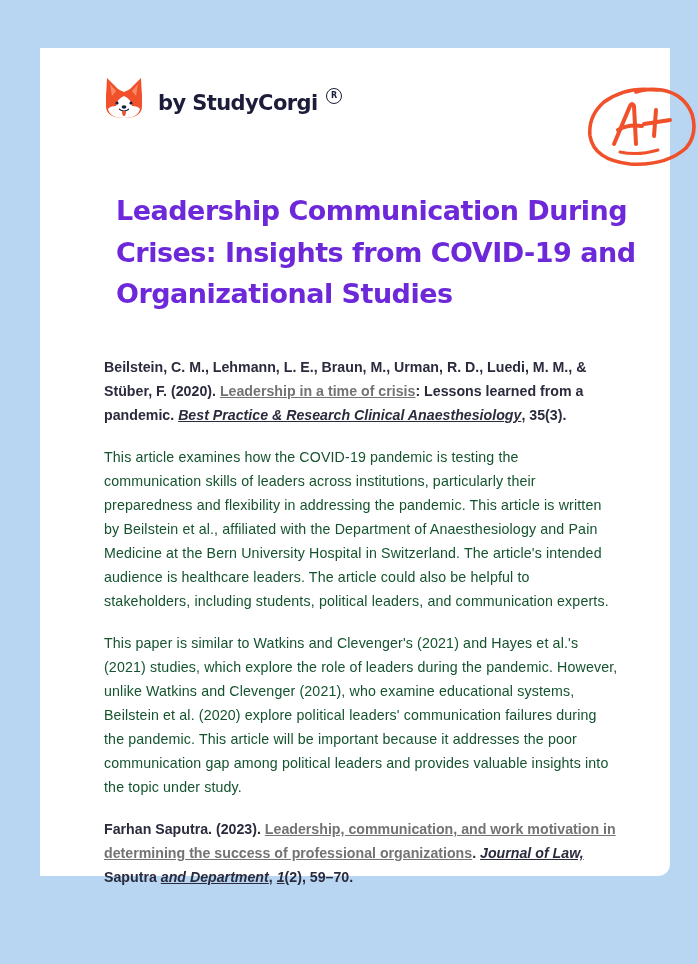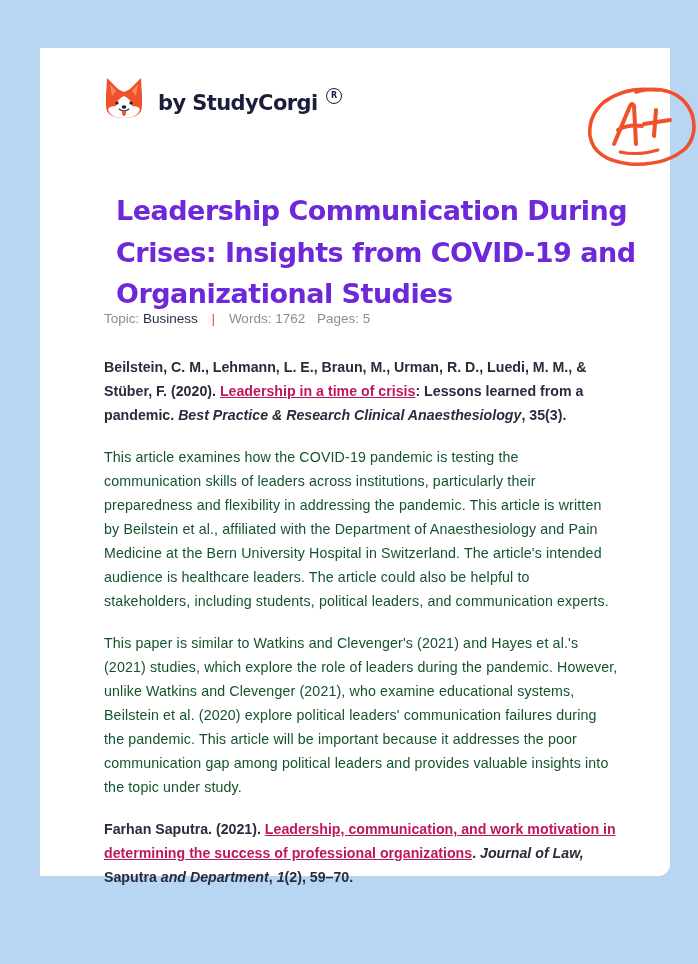--- a/index.html
+++ b/index.html
@@ -116,25 +116,26 @@
       color: #3a3b4b;
     }
     .content p {
       margin: 0 0 18px 0;
     }
     .ref {
       font-weight: bold;
       color: #2a2b3d;
     }
     .ref a {
-      color: #be185d;
+      color: #737373;
       text-decoration: underline;
     }
     .ref i {
       font-style: italic;
+      text-decoration: underline;
     }
     .body-text {
       color: #14532d;
       letter-spacing: 0.15px;
     }
   </style>
 </head>
 <body>
 
 <div class="card">
@@ -171,33 +172,24 @@
       <path d="M28 60 L44 22 Q46 18 48 22 L50 60" stroke="#f0502a" stroke-width="4" fill="none" stroke-linecap="round" stroke-linejoin="round"></path>
       <path d="M32 46 Q42 40 56 42" stroke="#f0502a" stroke-width="4" fill="none" stroke-linecap="round"></path>
       <path d="M70 26 L68 52" stroke="#f0502a" stroke-width="4" fill="none" stroke-linecap="round"></path>
       <path d="M58 40 L84 36" stroke="#f0502a" stroke-width="4" fill="none" stroke-linecap="round"></path>
       <path d="M34 68 Q52 72 72 66" stroke="#f0502a" stroke-width="3" fill="none" stroke-linecap="round"></path>
     </svg>
   </div>
 
   <h1 class="title">Leadership Communication During Crises: Insights from COVID-19 and Organizational Studies</h1>
 
-  <div class="meta">
-    <span>Topic:</span>
-    <span class="val">Business</span>
-    <span class="sep">|</span>
-    <span>Words:</span>
-    <span>1762</span>
-    <span class="gap">Pages:</span>
-    <span>5</span>
-  </div>
 
   <div class="content">
     <p class="ref"><span>Beilstein, C. M., Lehmann, L. E., Braun, M., Urman, R. D., Luedi, M. M., &amp; Stüber, F. (2020). </span><a>Leadership in a time of crisis</a><span>: Lessons learned from a pandemic. </span><i>Best Practice &amp; Research Clinical Anaesthesiology</i><span>, 35(3).</span></p>
 
     <p class="body-text">This article examines how the COVID-19 pandemic is testing the communication skills of leaders across institutions, particularly their preparedness and flexibility in addressing the pandemic. This article is written by Beilstein et al., affiliated with the Department of Anaesthesiology and Pain Medicine at the Bern University Hospital in Switzerland. The article's intended audience is healthcare leaders. The article could also be helpful to stakeholders, including students, political leaders, and communication experts.</p>
 
     <p class="body-text">This paper is similar to Watkins and Clevenger's (2021) and Hayes et al.'s (2021) studies, which explore the role of leaders during the pandemic. However, unlike Watkins and Clevenger (2021), who examine educational systems, Beilstein et al. (2020) explore political leaders' communication failures during the pandemic. This article will be important because it addresses the poor communication gap among political leaders and provides valuable insights into the topic under study.</p>
 
-    <p class="ref"><span>Farhan Saputra. (2021). </span><a>Leadership, communication, and work motivation in determining the success of professional organizations</a><span>. </span><i>Journal of Law,</i><span> Saputra </span><i>and Department</i><span>, </span><i>1</i><span>(2), 59–70.</span></p>
+    <p class="ref"><span>Farhan Saputra. (2023). </span><a>Leadership, communication, and work motivation in determining the success of professional organizations</a><span>. </span><i>Journal of Law,</i><span> Saputra </span><i>and Department</i><span>, </span><i>1</i><span>(2), 59–70.</span></p>
   </div>
 
 </div>
 
 </body></html>

